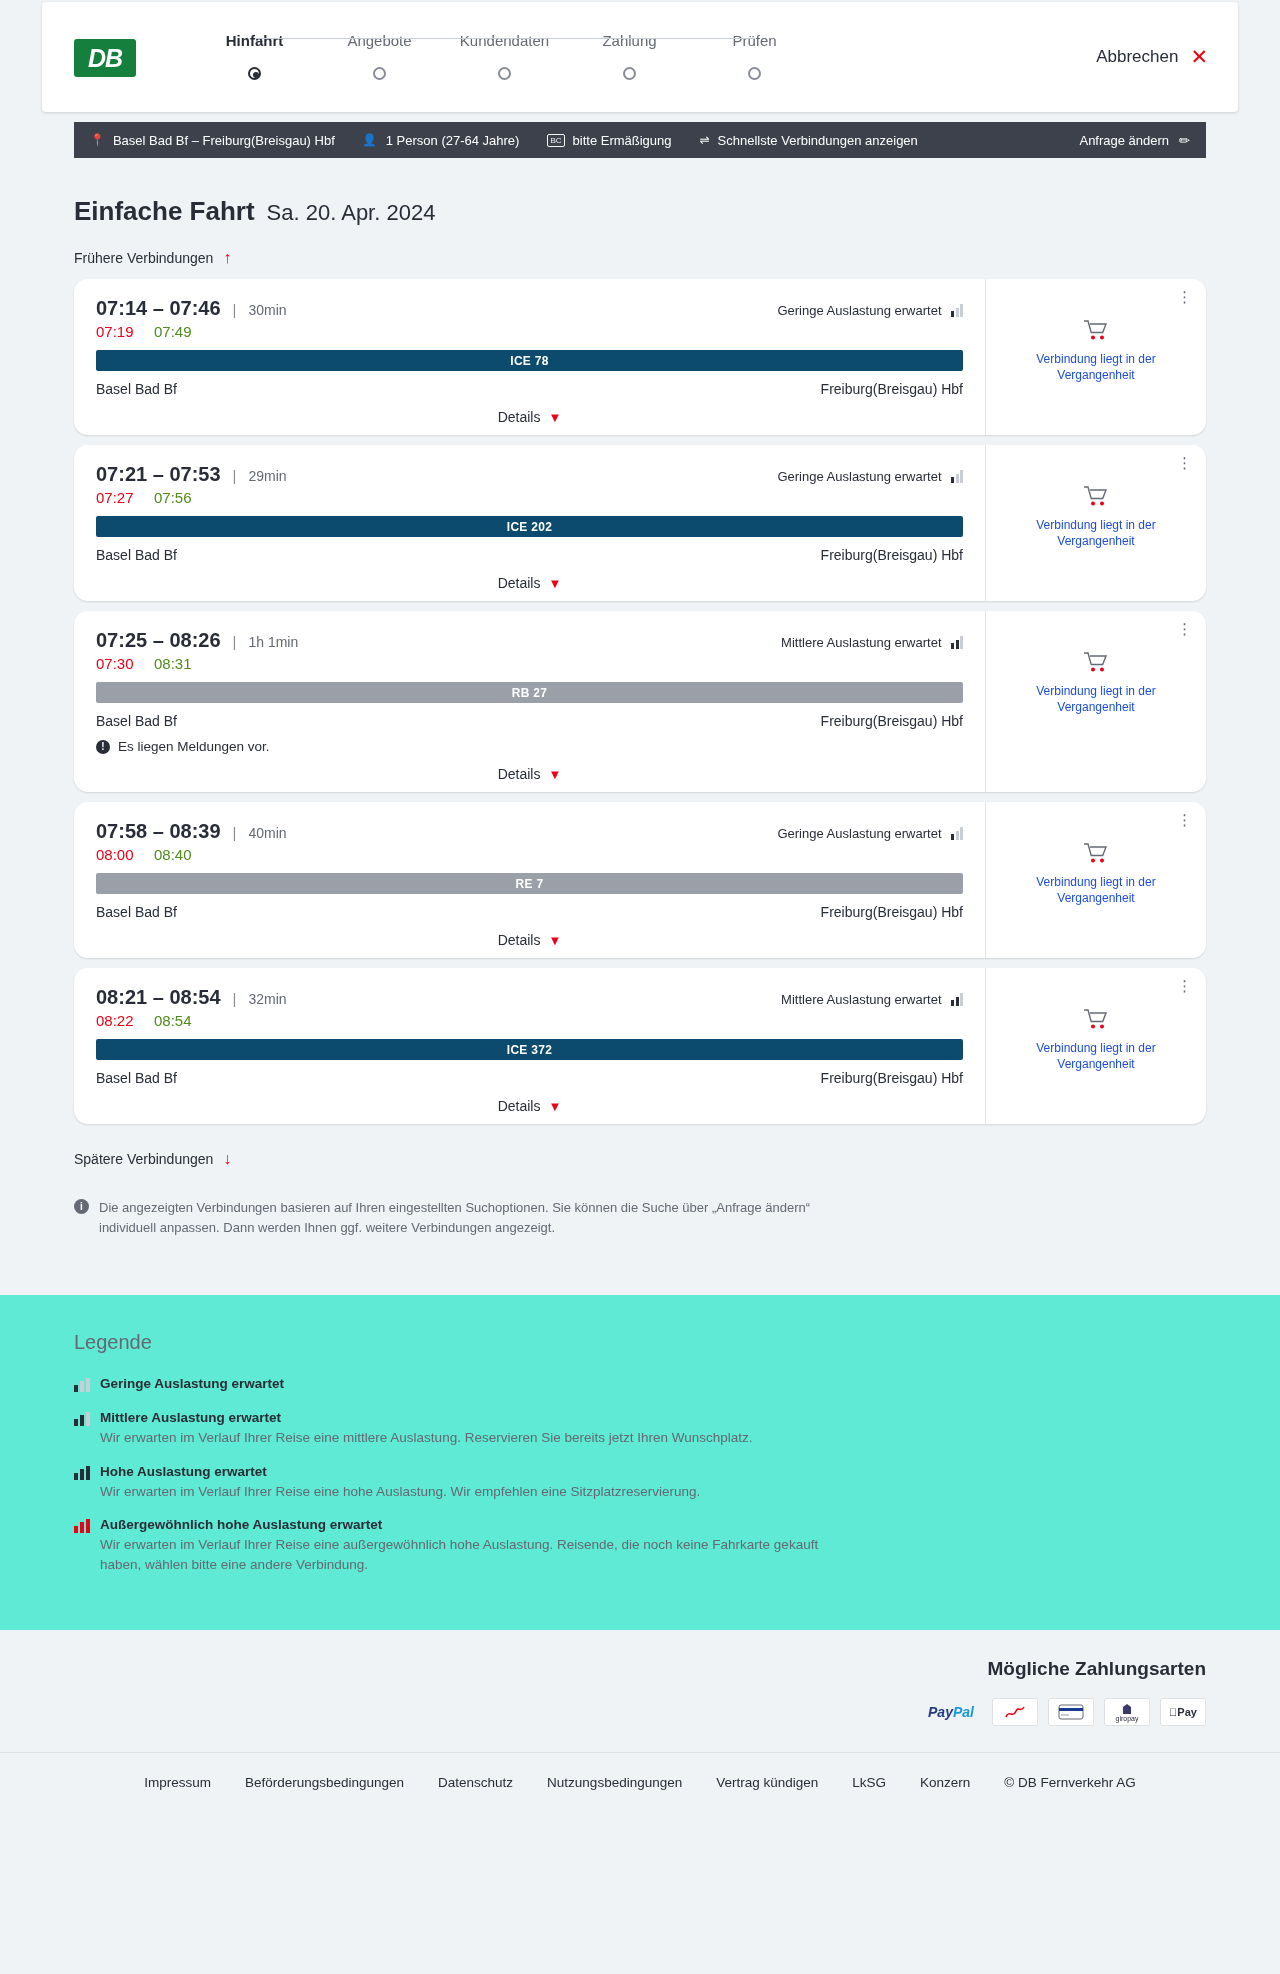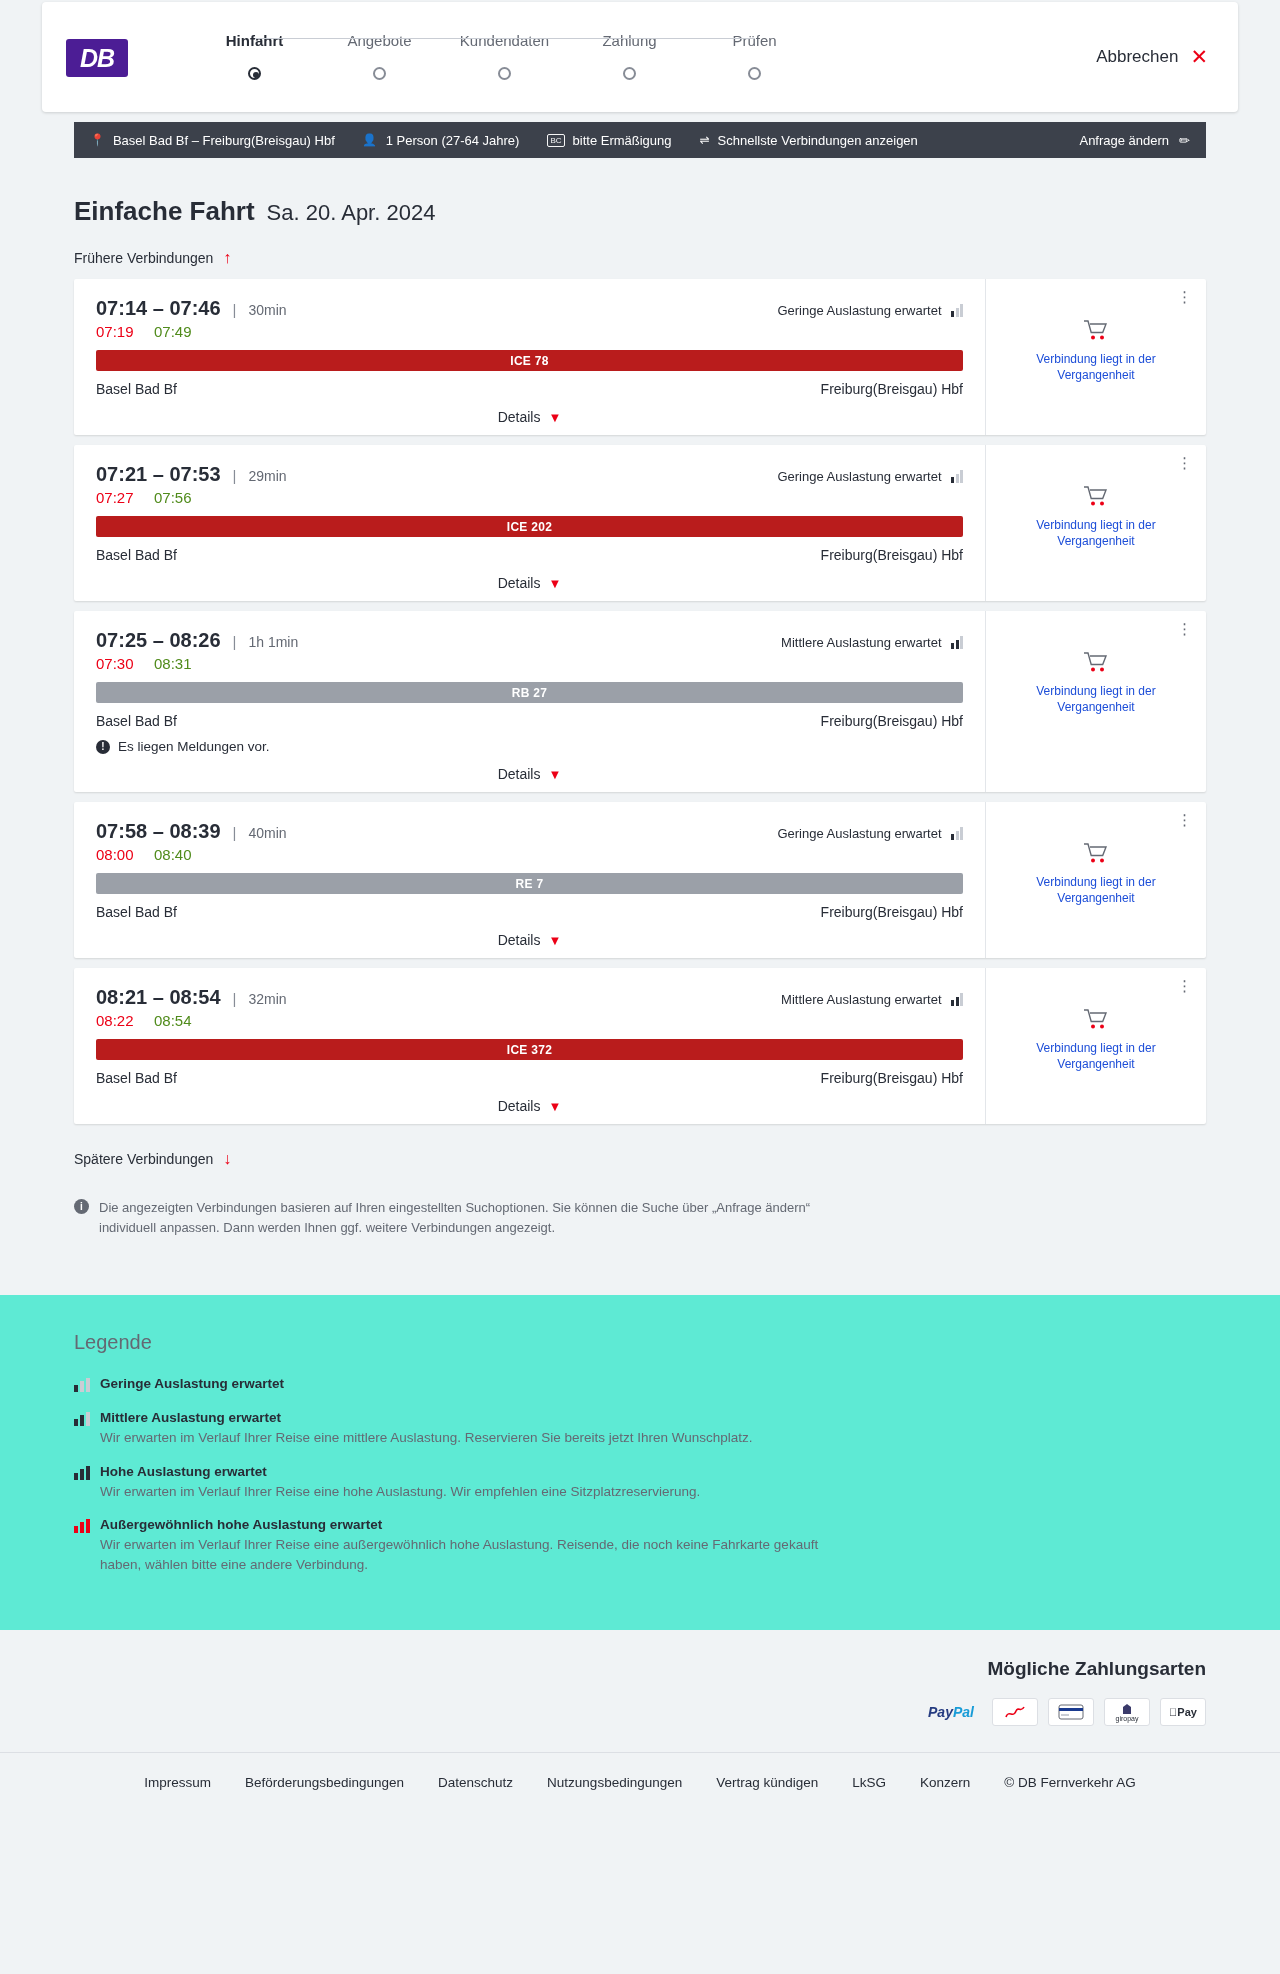--- a/index.html
+++ b/index.html
@@ -21,23 +21,23 @@
     margin: 0 auto;
     background: #fff;
     border-radius: 4px;
     box-shadow: 0 1px 3px rgba(0,0,0,0.15);
     position: relative;
     height: 110px;
     margin-top: 2px;
   }
   .db-logo {
     position: absolute;
-    left: 24px; top: 37px;
+    left: 32px; top: 37px;
     width: 62px; height: 38px;
-    background: #4c1d95;
+    background: #15803d;
     border-radius: 3px;
     color: #fff;
     font-weight: bold;
     font-size: 25px;
     font-style: italic;
     display: flex; align-items: center; justify-content: center;
     letter-spacing: -1px;
   }
   .steps {
     position: absolute;
@@ -163,21 +163,21 @@
     margin-left: 10px;
     font-size: 16px;
   }
   .later-link { margin-top: 16px; margin-bottom: 0; }
 
   
   .conn-card {
     background: #fff;
     display: flex;
     margin-bottom: 10px;
-    border-radius: 2px;
+    border-radius: 14px;
     box-shadow: 0 1px 2px rgba(0,0,0,0.12);
   }
   .conn-left {
     flex: 1;
     padding: 18px 22px 10px 22px;
     border-right: 1px solid #e3e6ea;
     position: relative;
   }
   .conn-right {
     width: 220px;
@@ -240,21 +240,21 @@
     height: 21px;
     border-radius: 2px;
     color: #fff;
     font-size: 12px;
     font-weight: bold;
     display: flex;
     align-items: center;
     justify-content: center;
     letter-spacing: .3px;
   }
-  .train-bar.dark { background: #b91c1c; }
+  .train-bar.dark { background: #0c4a6e; }
   .train-bar.grey { background: #9ba0a8; }
 
   .stations {
     display: flex;
     justify-content: space-between;
     margin-top: 10px;
     font-size: 14px;
     color: #282d37;
   }
   .notice-row {

